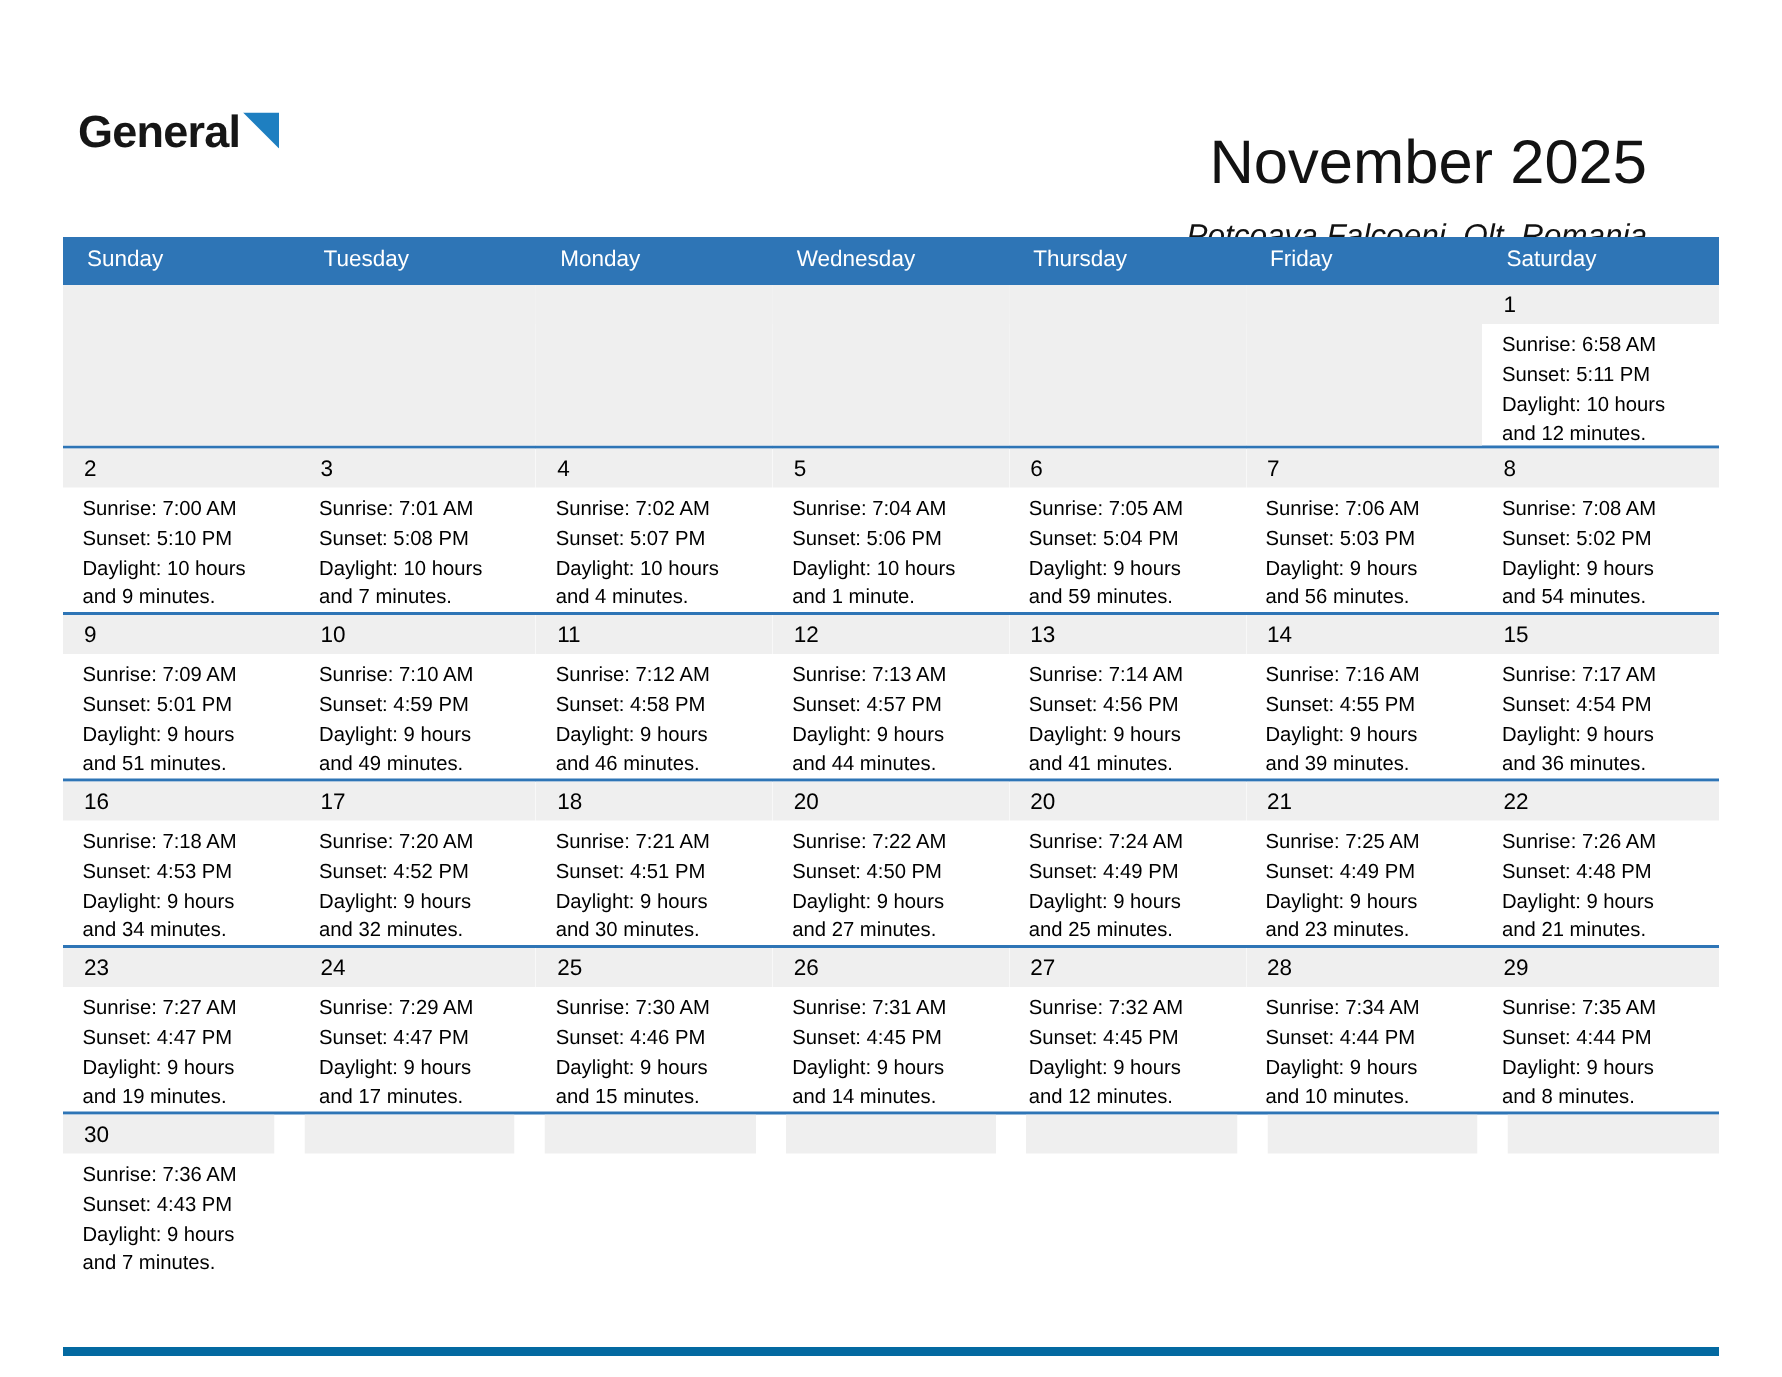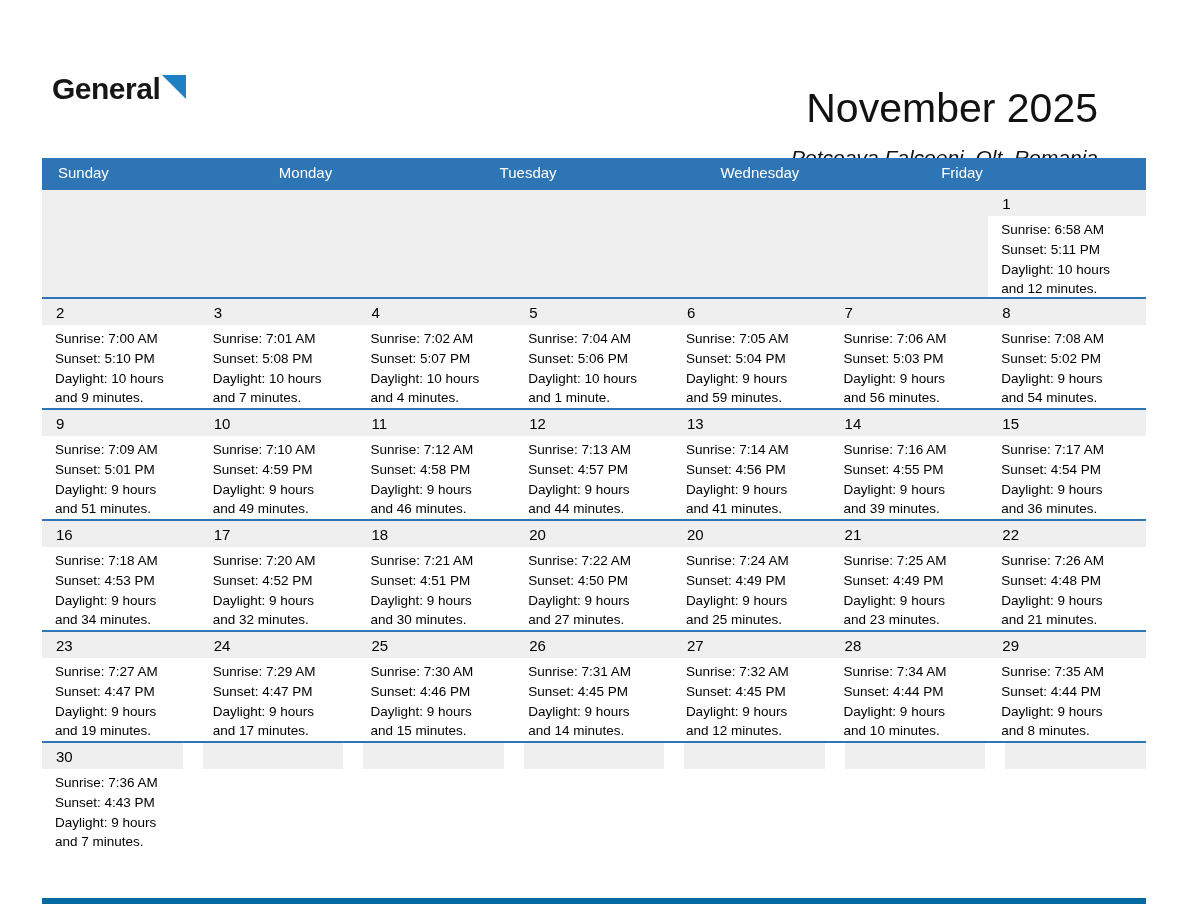--- a/index.html
+++ b/index.html
@@ -55,24 +55,26 @@
   </div>
 
   <div class="title-block">
     <div class="month-title">November 2025</div>
     <div class="location">Potcoava Falcoeni, Olt, Romania</div>
   </div>
 
   <div class="calendar">
     <div class="weekday-row" id="weekday-row">
         <div class="weekday-cell">Sunday</div>
+        <div class="weekday-cell">Tuesday</div>
         <div class="weekday-cell">Monday</div>
-        <div class="weekday-cell">Tuesday</div>
         <div class="weekday-cell">Wednesday</div>
+        <div class="weekday-cell">Thursday</div>
         <div class="weekday-cell">Friday</div>
+        <div class="weekday-cell">Saturday</div>
       </div>
     <div id="weeks">
         <div class="week-row first">
           <div class="day-cell empty">
             <div class="day-number"></div>
           </div>
           <div class="day-cell empty">
             <div class="day-number"></div>
           </div>
           <div class="day-cell empty">

